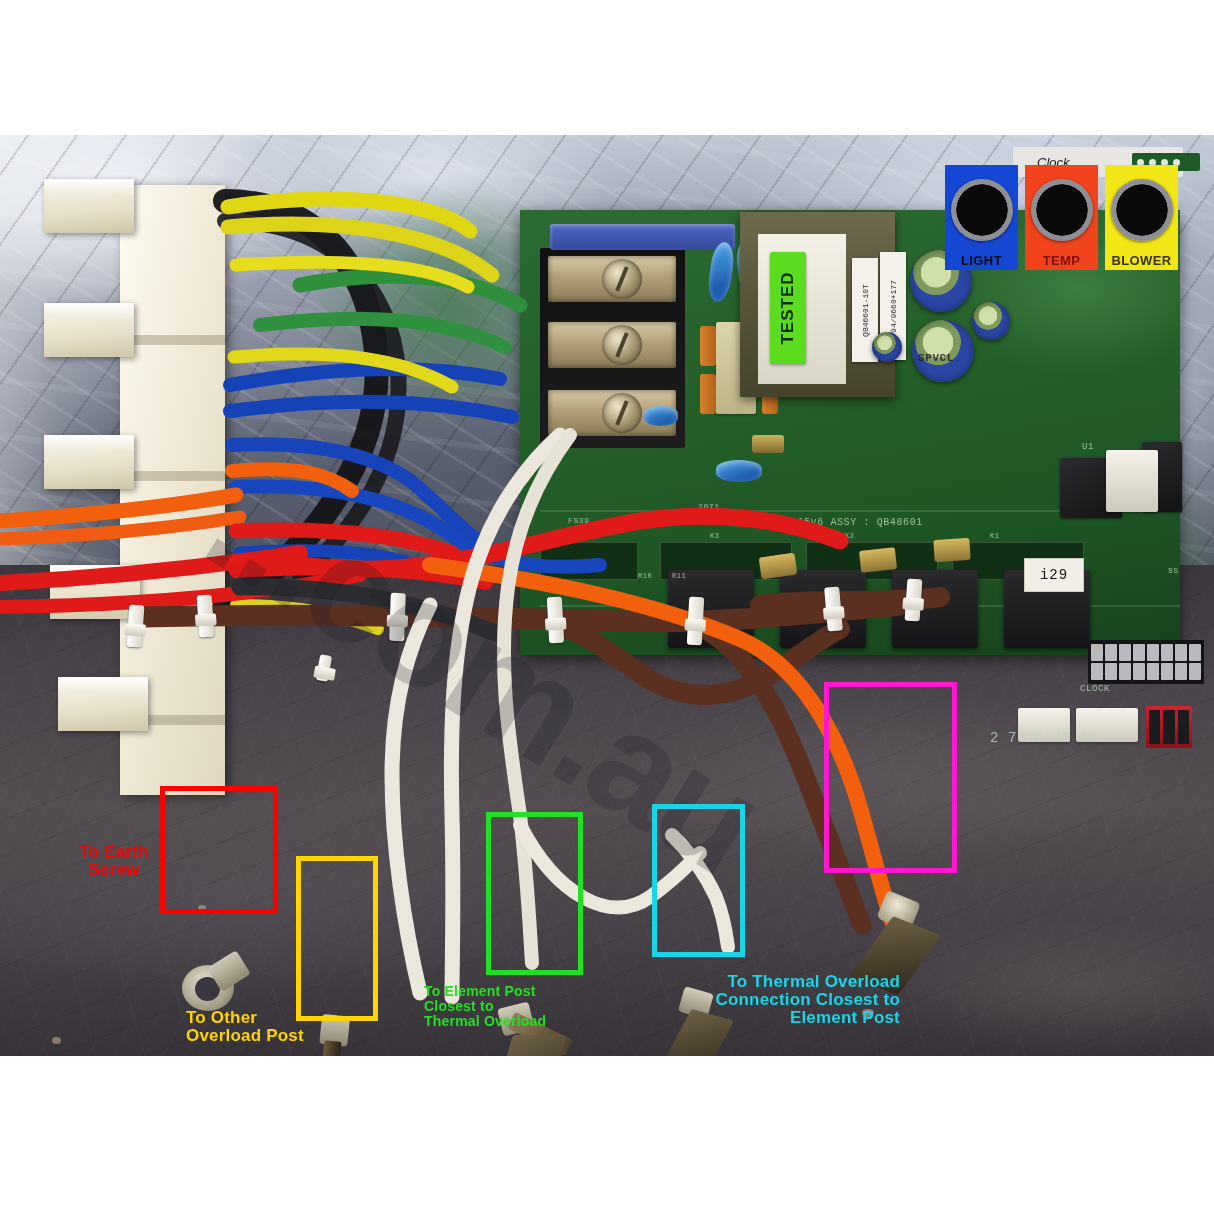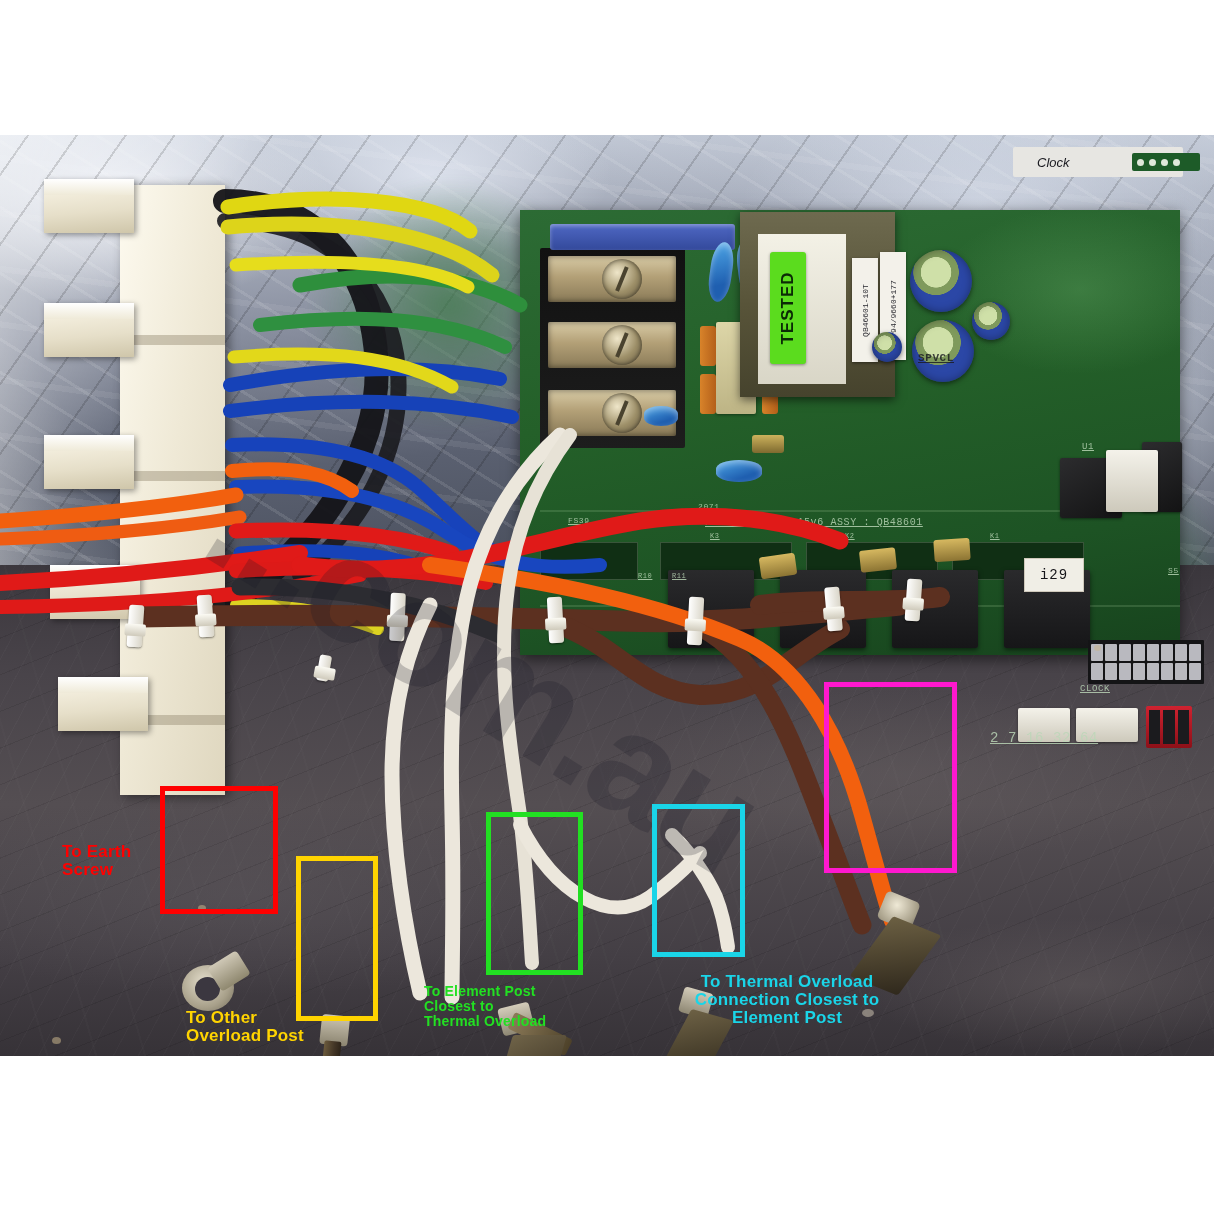--- a/index.html
+++ b/index.html
@@ -74,21 +74,21 @@
   
   .pcb{
     position:absolute;left:520px;top:75px;width:660px;height:445px;
     background:
       radial-gradient(ellipse 200px 120px at 560px 80px, rgba(120,190,120,.28), rgba(0,0,0,0) 70%),
       linear-gradient(170deg,#2c6b34 0%,#246029 40%,#1d5324 75%,#17431d 100%);
     box-shadow:0 4px 14px rgba(0,0,0,.55);
   }
   .pcb-silk{
     position:absolute;color:#bcd7b8;font-size:9px;letter-spacing:.6px;
-    font-family:"Liberation Mono",monospace;opacity:.82;white-space:nowrap;text-decoration:underline;
+    font-family:"Liberation Mono",monospace;opacity:.82;white-space:nowrap;
   }
   .pcb-pad{position:absolute;background:#102f14;border:1px solid rgba(180,200,170,.25);}
   .pcb-trace{position:absolute;background:rgba(150,190,140,.22);}
 
   
   .termblock{
     position:absolute;left:543px;top:115px;width:145px;height:200px;
     background:linear-gradient(180deg,#111 0%,#1d1d1d 100%);
     border-radius:2px;
   }
@@ -382,20 +382,34 @@
     <div class="clockstrip">
       <span class="ctext">Clock</span>
     </div>
     <div class="clockdots">
       <i></i>
       <i></i>
       <i></i>
       <i></i>
     </div>
 
+    <div class="dinpanel">
+      <div class="dinslot" id="din0" style="left: 0px; background: rgb(20, 71, 212);">
+        <div class="dinjack"></div>
+        <div class="label" style="color: rgb(13, 13, 20);">LIGHT</div>
+      </div>
+      <div class="dinslot" id="din1" style="left: 80px; background: rgb(241, 67, 28);">
+        <div class="dinjack"></div>
+        <div class="label" style="color: rgb(125, 18, 6);">TEMP</div>
+      </div>
+      <div class="dinslot" id="din2" style="left: 160px; background: rgb(242, 230, 22);">
+        <div class="dinjack"></div>
+        <div class="label" style="color: rgb(58, 53, 8);">BLOWER</div>
+      </div>
+    </div>
 
     <div class="housing">
       <div class="housing-rib" style="top:150px;"></div>
       <div class="housing-rib" style="top:286px;"></div>
       <div class="housing-rib" style="top:418px;"></div>
       <div class="housing-rib" style="top:530px;"></div>
     </div>
     <div class="hspur" style="left:44px;top:44px;">
         <div class="hspur-top"></div>
       </div>
@@ -519,25 +533,25 @@
     <div class="speck" style="left:198px;top:770px;width:8px;height:6px;"></div>
 
     <div class="watermark">...com.au</div>
 
     <div class="abox" id="box0" style="left: 160px; top: 651px; width: 118px; height: 128px; border: 5px solid rgb(255, 0, 0);"></div>
     <div class="abox" id="box1" style="left: 296px; top: 721px; width: 82px; height: 165px; border: 5px solid rgb(255, 212, 0);"></div>
     <div class="abox" id="box2" style="left: 486px; top: 677px; width: 97px; height: 163px; border: 5px solid rgb(34, 224, 34);"></div>
     <div class="abox" id="box3" style="left: 652px; top: 669px; width: 93px; height: 153px; border: 5px solid rgb(26, 213, 232);"></div>
     <div class="abox" id="box4" style="left: 824px; top: 547px; width: 133px; height: 191px; border: 5px solid rgb(255, 24, 207);"></div>
 
-    <div class="acap" id="cap0" style="left: 62px; top: 708px; width: 104px; text-align: left; font-size: 17px; color: rgb(255, 0, 0);">To Earth
+    <div class="acap" id="cap0" style="left: 62px; top: 708px; width: 104px; text-align: center; font-size: 17px; color: rgb(255, 0, 0);">To Earth
 Screw</div>
     <div class="acap" id="cap1" style="left: 186px; top: 874px; width: 170px; text-align: left; font-size: 17px; color: rgb(255, 212, 0);">To Other
 Overload Post</div>
     <div class="acap" id="cap2" style="left: 424px; top: 849px; width: 208px; text-align: left; font-size: 14px; color: rgb(34, 224, 34);">To Element Post
 Closest to
 Thermal Overload</div>
-    <div class="acap" id="cap3" style="left: 650px; top: 838px; width: 250px; text-align: center; font-size: 17px; color: rgb(26, 213, 232); margin-left: 12px;">To Thermal Overload
+    <div class="acap" id="cap3" style="left: 650px; top: 838px; width: 250px; text-align: right; font-size: 17px; color: rgb(26, 213, 232);">To Thermal Overload
 Connection Closest to
 Element Post</div>
 
   </div>
 </div>
 
 </body></html>

